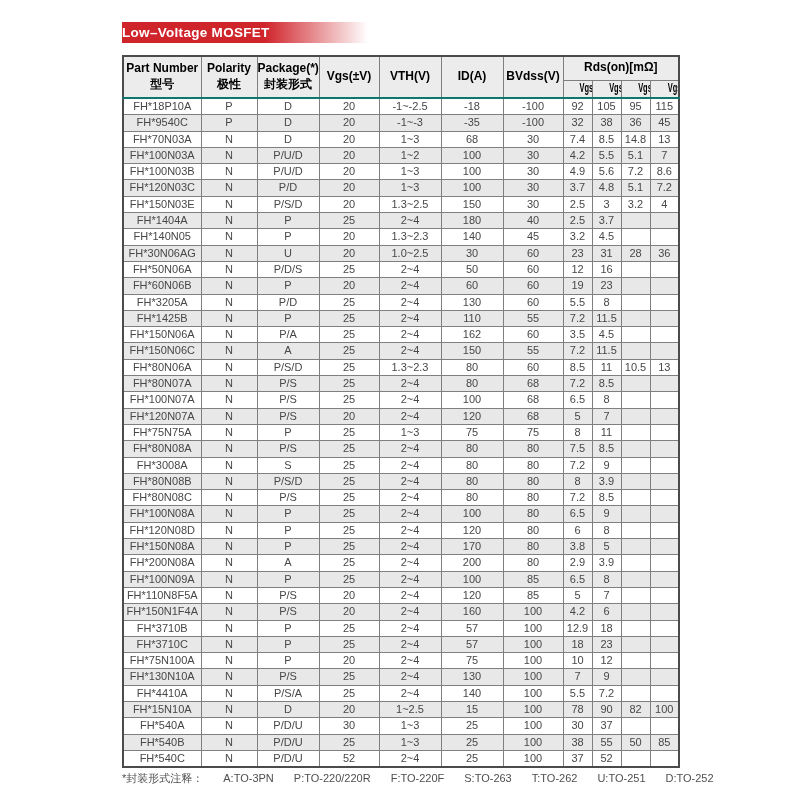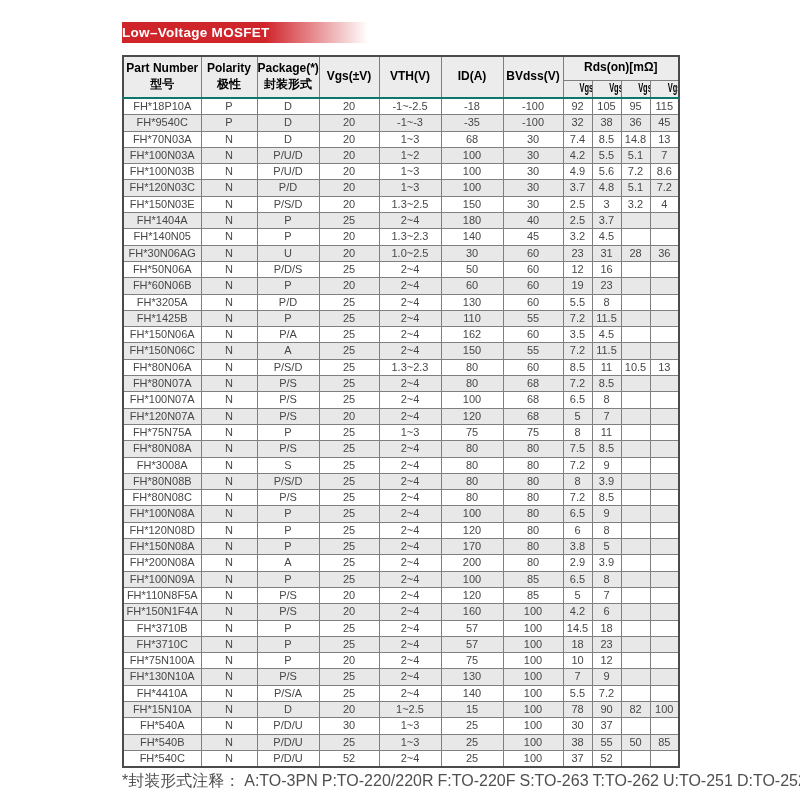--- a/index.html
+++ b/index.html
@@ -26,22 +26,22 @@
   .rds-sub { font-size:7px; overflow:hidden; }
   .rds-sub span { display:inline-block; transform:scaleX(.62); transform-origin:50% 50%;
                   white-space:nowrap; }
   .spec tbody td { height:15.3px; line-height:15.3px; font-size:11px; color:#474747;
                    padding:0; white-space:nowrap; overflow:hidden; }
   .spec tbody tr:nth-child(even) td { background:#e8e8e8; }
   .spec tbody tr:first-child td { border-top:2px solid #0f766e; }
 
   
   .footnote { position:absolute; left:122px; top:771px; width:600px;
-              display:flex; column-gap:4px; align-items:baseline;
-              font-size:16px; color:#4f4f4f; white-space:nowrap; }
+              display:flex; column-gap:20px; align-items:baseline;
+              font-size:11px; color:#4f4f4f; white-space:nowrap; }
 </style>
 </head>
 <body>
 
 <div class="page">
 
   <div class="banner">
     <span class="title">Low–Voltage MOSFET</span>
   </div>
 
@@ -510,21 +510,21 @@
           <td></td>
         </tr>
         <tr>
           <td>FH*3710B</td>
           <td>N</td>
           <td>P</td>
           <td>25</td>
           <td>2~4</td>
           <td>57</td>
           <td>100</td>
-          <td>14.5</td>
+          <td>12.9</td>
           <td>18</td>
           <td></td>
           <td></td>
         </tr>
         <tr>
           <td>FH*3710C</td>
           <td>N</td>
           <td>P</td>
           <td>25</td>
           <td>2~4</td>

